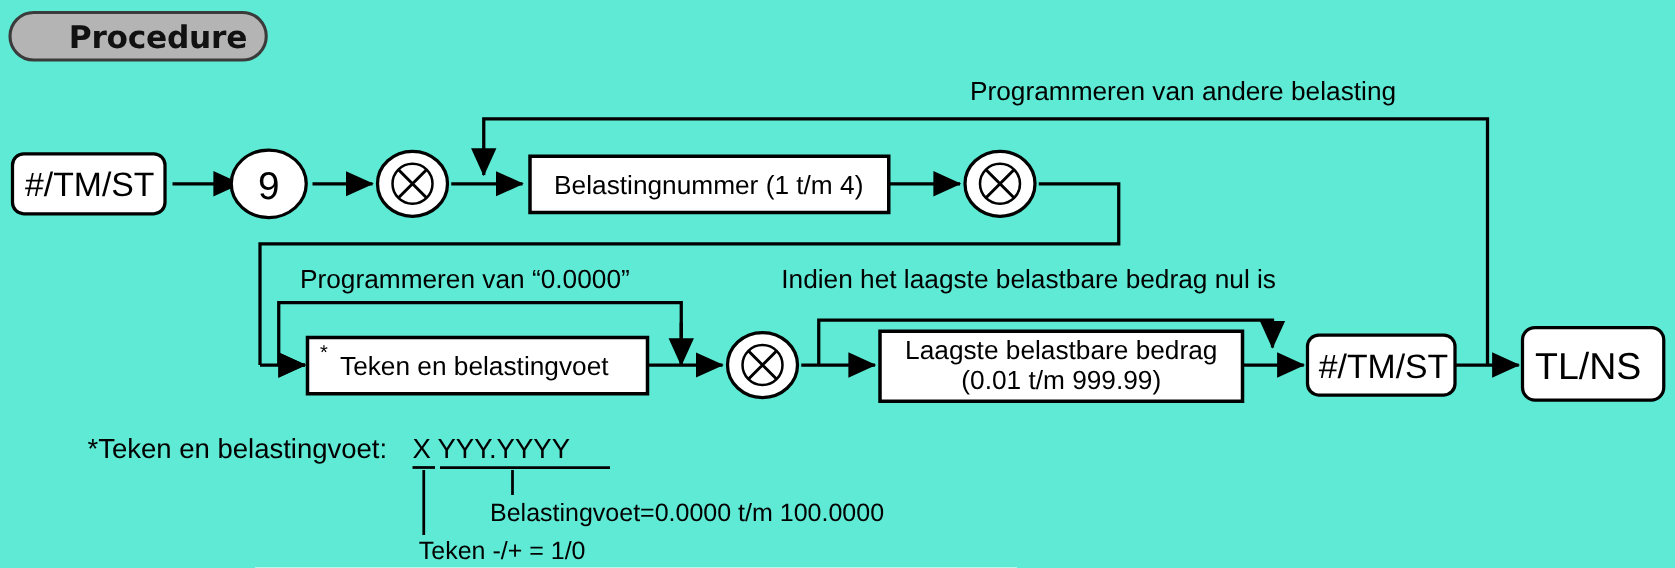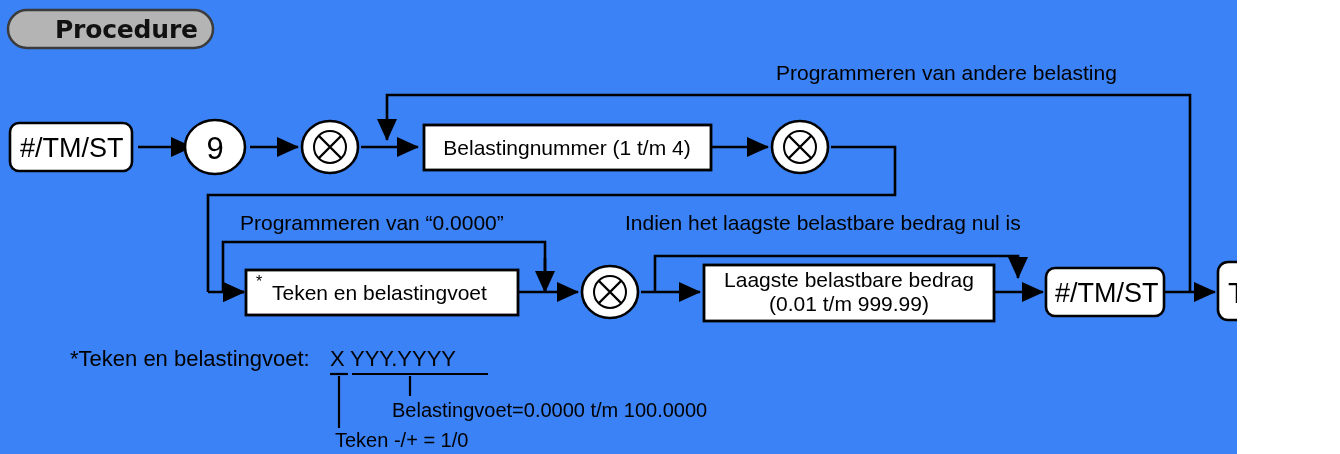--- a/index.html
+++ b/index.html
@@ -7,23 +7,23 @@
     margin: 0;
     padding: 0;
     background: #ffffff;
   }
   body {
     font-family: "Liberation Sans", sans-serif;
     color: #000000;
   }
   #page {
     position: relative;
-    width: 1237px;
+    width: 1340px;
     height: 454px;
-    background: #3b82f6;
+    background: #5eead4;
     overflow: hidden;
   }
   svg.diagram {
     position: absolute;
     left: 0;
     top: 0;
     width: 1340px;
     height: 454px;
   }
   

